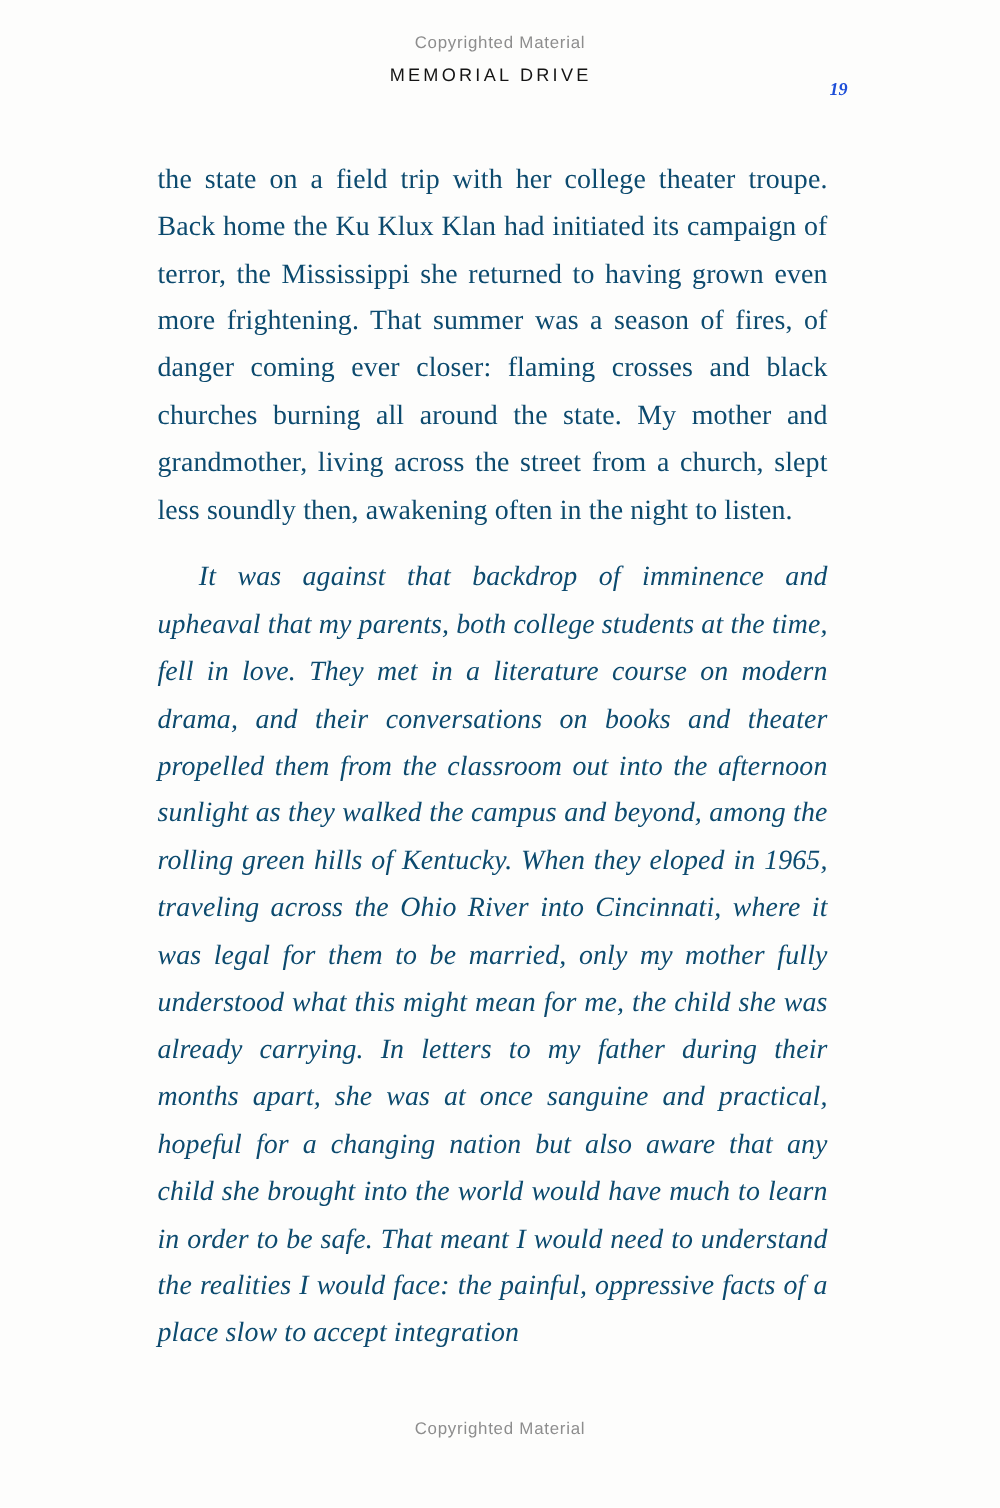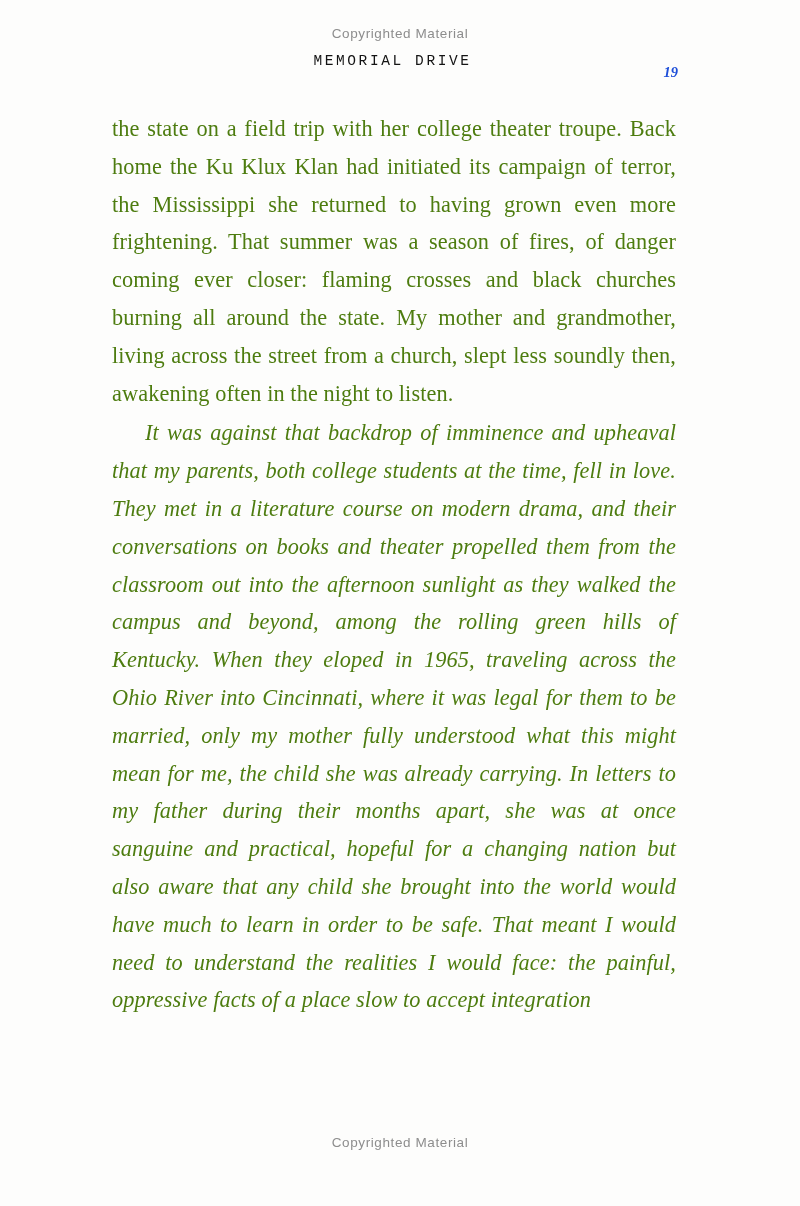--- a/index.html
+++ b/index.html
@@ -45,21 +45,21 @@
   .running-head {
     position: absolute;
     top: 53px;
     left: 110px;
     width: 565px;
     display: flex;
     align-items: baseline;
     justify-content: center;
   }
   .running-head .title {
-    font-family: Liberation Mono, monospace;
+    font-family: Liberation Sans, sans-serif;
     font-size: 14.5px;
     letter-spacing: 2.6px;
     color: #141414;
     text-align: center;
     white-space: nowrap;
   }
   .folio {
     position: absolute;
     top: 64px;
     right: 122px;
@@ -69,26 +69,26 @@
     color: #1d4ed8;
     font-weight: bold;
   }
   .body-col {
     position: absolute;
     top: 108px;
     left: 110px;
     width: 568px;
   }
   .body-col p {
-    margin: 2px;
+    margin: 16px;
     font-size: 22.3px;
     line-height: 37.8px;
     text-align: justify;
     text-justify: inter-word;
-    color: #4d7c0f;
+    color: #0c4a6e;
     letter-spacing: 0.1px;
     -webkit-font-feature-settings: "liga" 1;
     font-feature-settings: "liga" 1;
   }
   .body-col p.indent {
     text-indent: 33px;
     font-style: italic;
   }
   
   .body-col p { text-align-last: left; }

